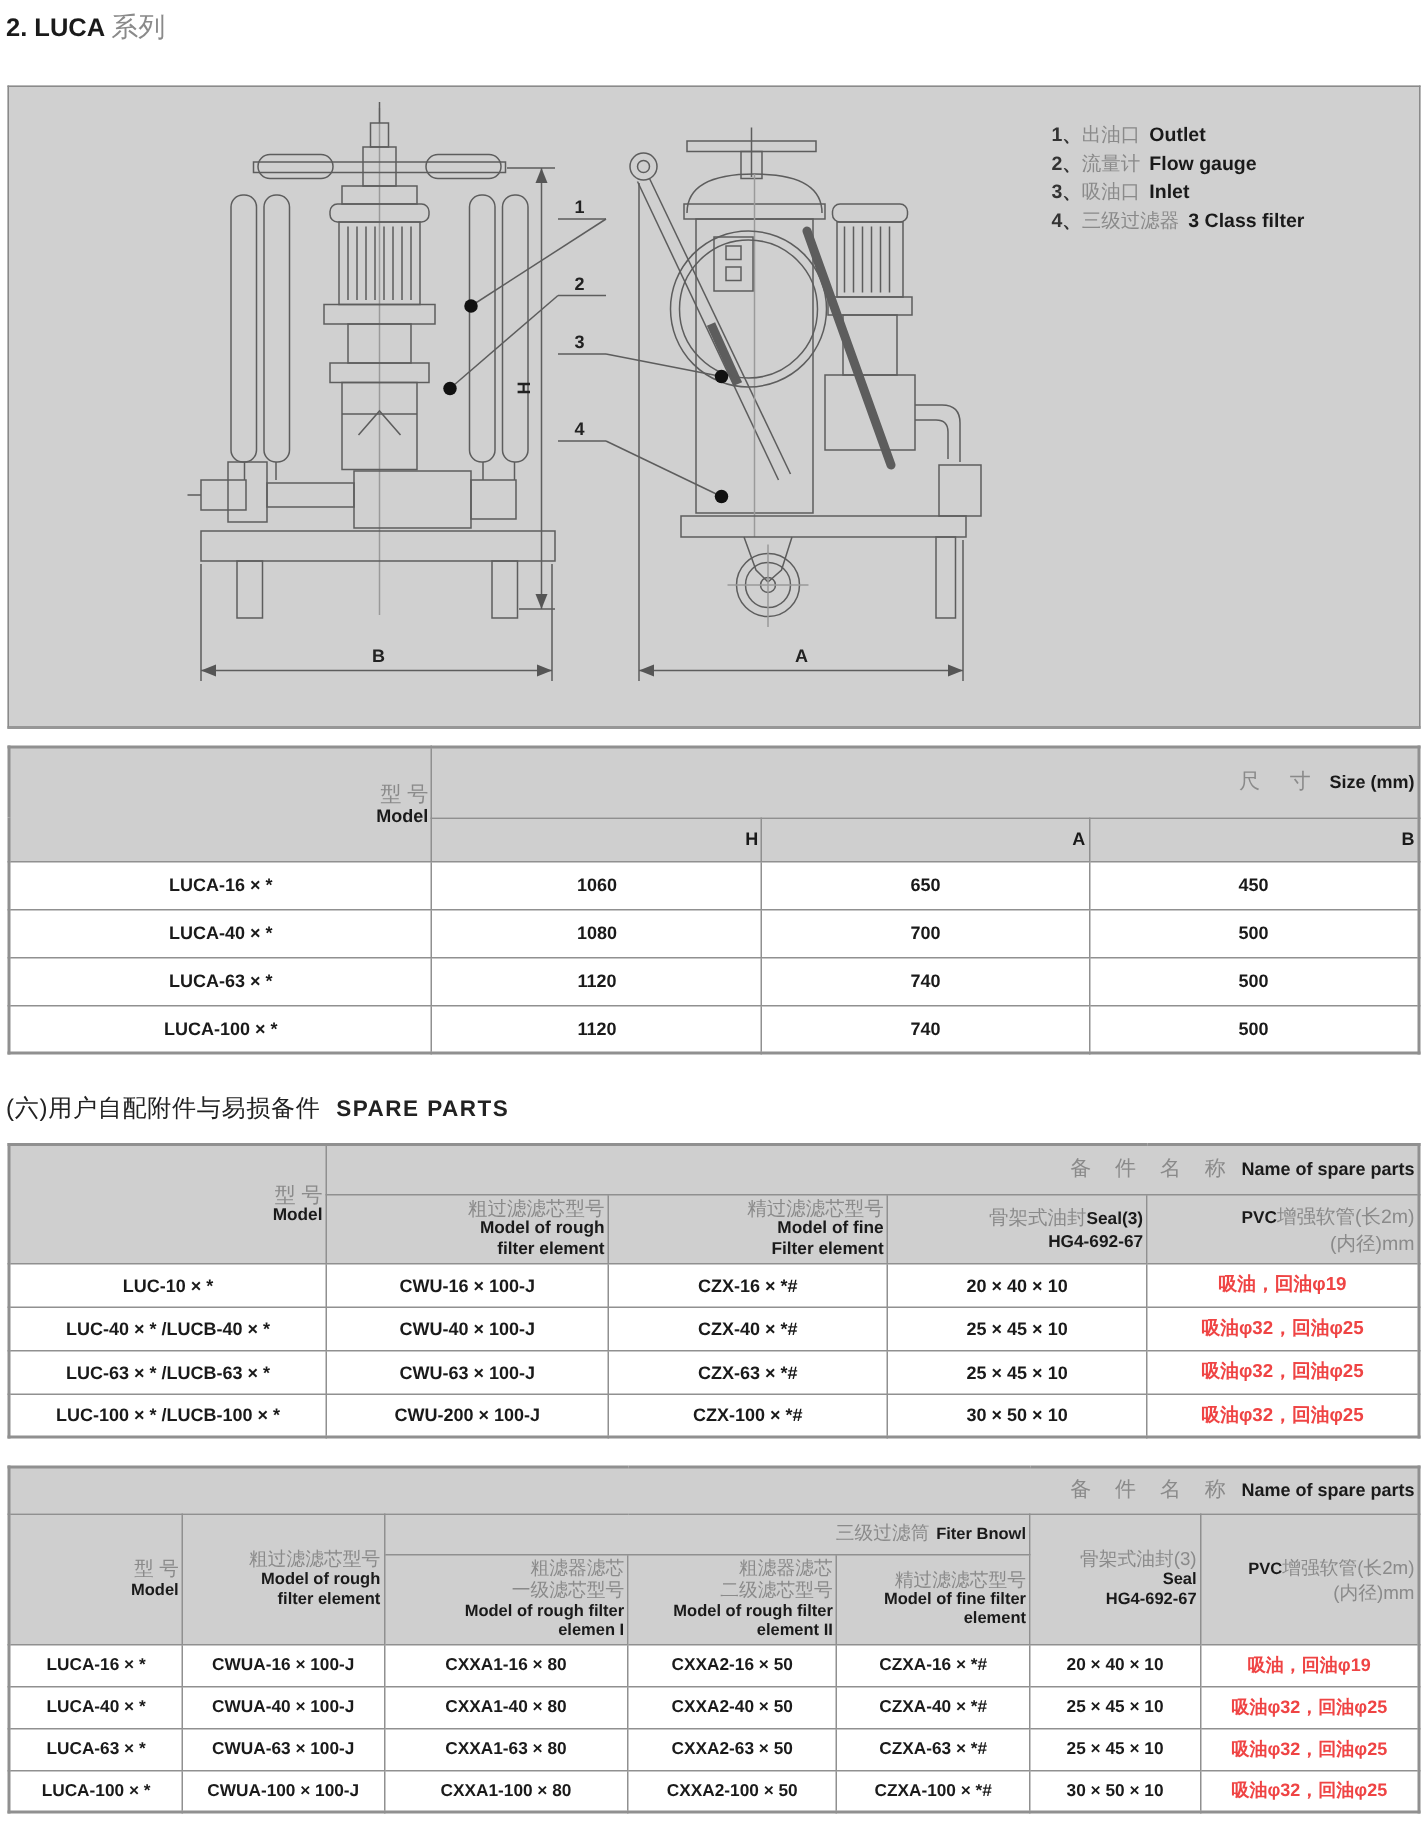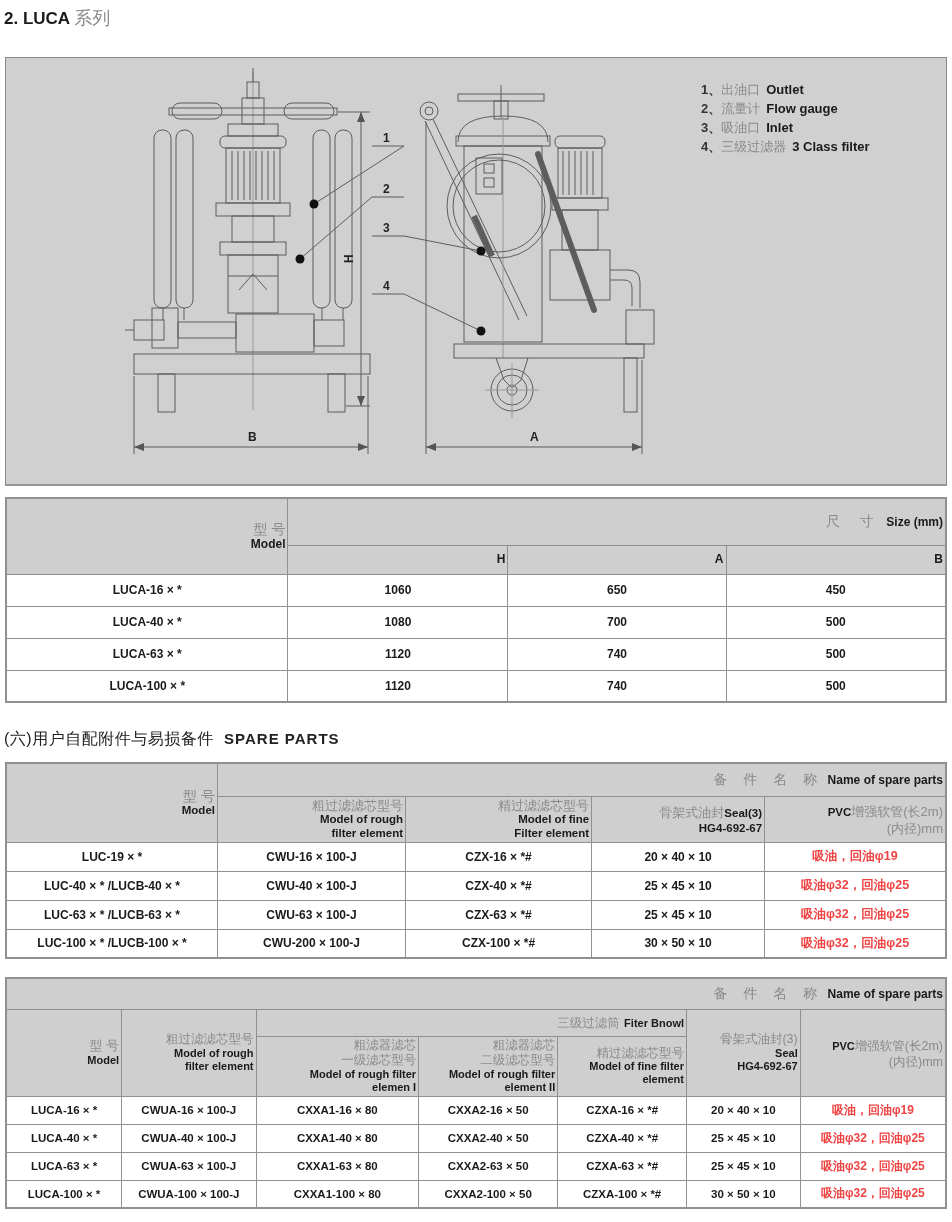--- a/index.html
+++ b/index.html
@@ -312,21 +312,21 @@
     <th>
       <div><span class="zh13">骨架式油封</span><span class="enh">Seal(3)</span></div>
       <div class="enh">HG4-692-67</div>
     </th>
     <th>
       <div><span class="enh">PVC</span><span class="zh13">增强软管(长2m)</span></div>
       <div class="zh13">(内径)mm</div>
     </th>
   </tr>
   <tr style="height:29px;">
-    <td class="val">LUC-19 × *</td>
+    <td class="val">LUC-10 × *</td>
     <td class="val">CWU-16 × 100-J</td>
     <td class="val">CZX-16 × *#</td>
     <td class="val">20 × 40 × 10</td>
     <td class="valzh">吸油，回油φ19</td>
   </tr>
   <tr style="height:29px;">
     <td class="val">LUC-40 × * /LUCB-40 × *</td>
     <td class="val">CWU-40 × 100-J</td>
     <td class="val">CZX-40 × *#</td>
     <td class="val">25 × 45 × 10</td>

